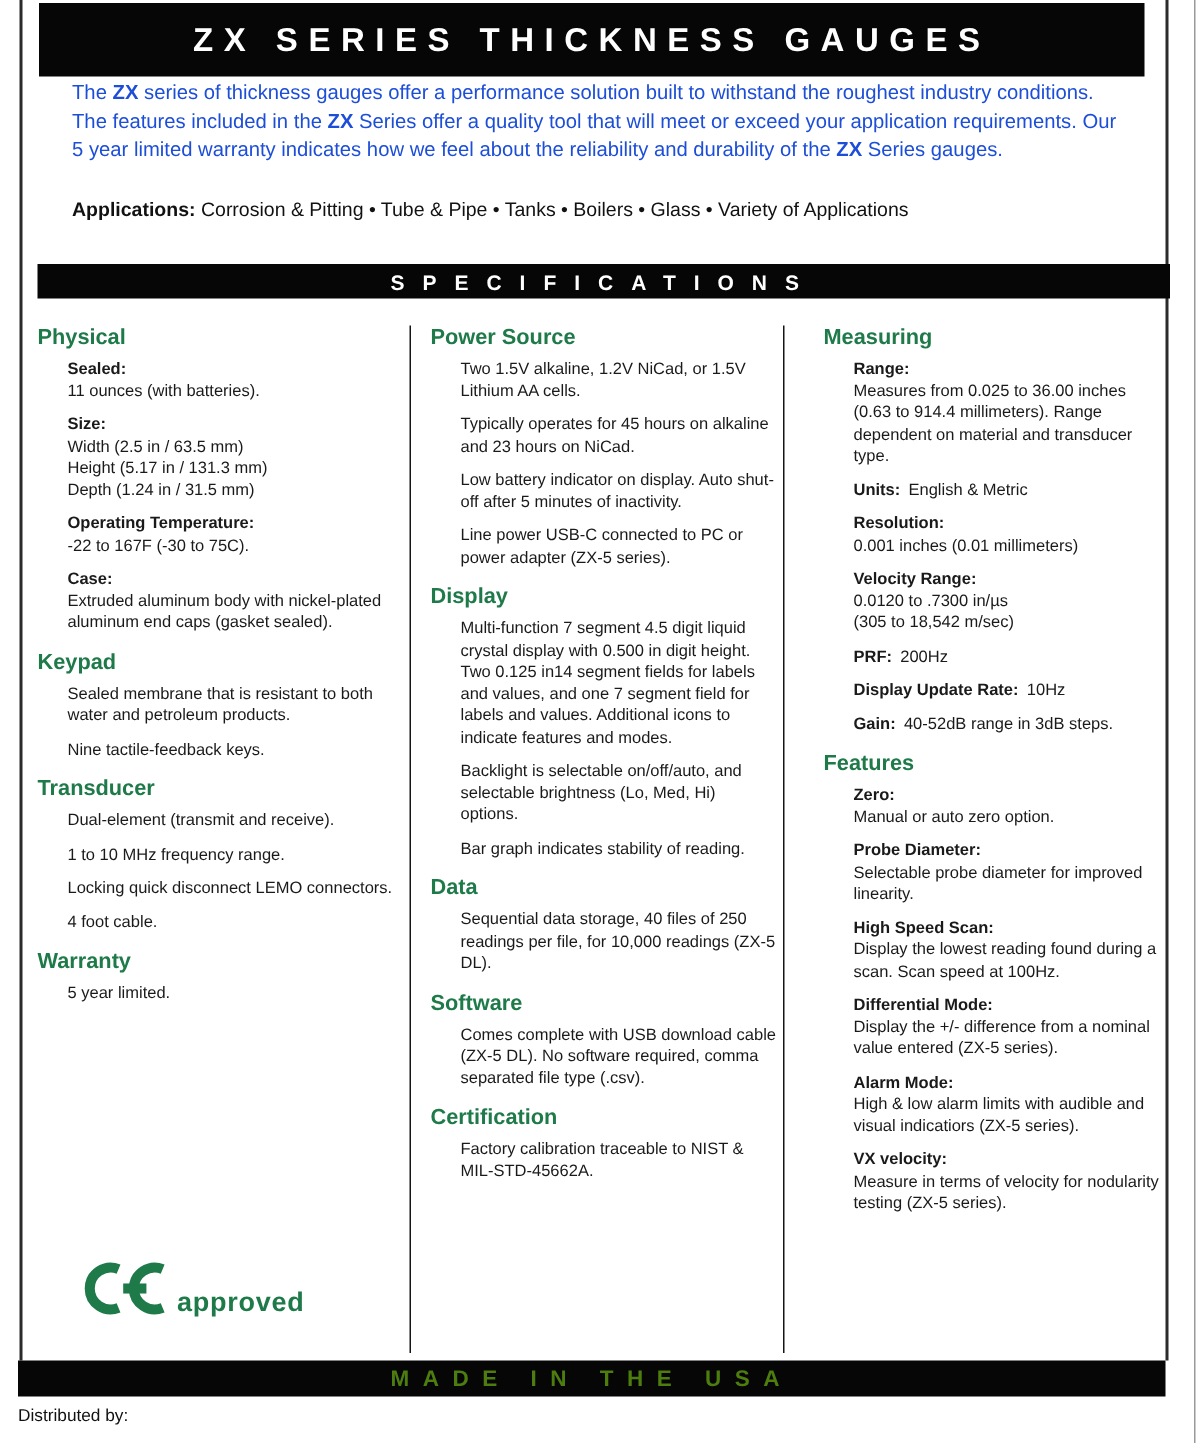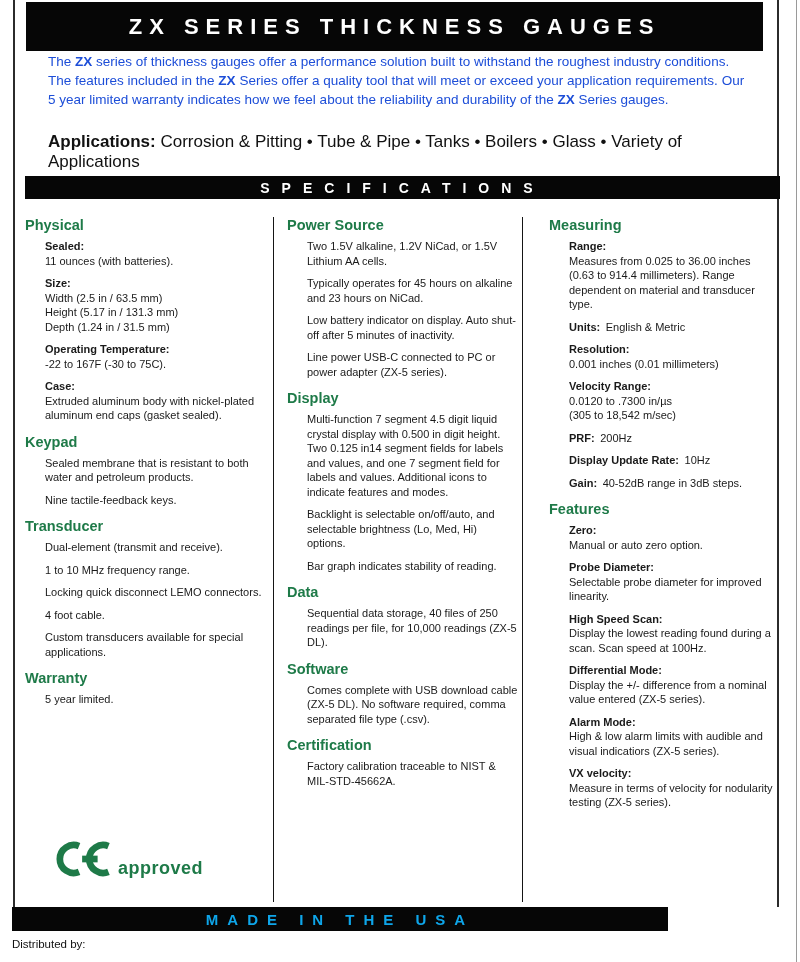--- a/index.html
+++ b/index.html
@@ -21,21 +21,21 @@
   
   .title-bar{
     position:absolute;left:26px;top:2px;width:737px;height:49px;background:var(--bar);
     color:#fff;display:flex;align-items:center;justify-content:center;
     font-size:22px;font-weight:bold;letter-spacing:7px;white-space:nowrap;
   }
 
   
   .intro{position:absolute;left:48px;top:52px;width:700px;font-size:13.5px;line-height:19px;color:#1d4ed8;}
   .intro .b{font-weight:bold;}
-  .applications{position:absolute;left:48px;top:132px;width:700px;font-size:17px;color:#111;}
+  .applications{position:absolute;left:48px;top:132px;width:700px;font-size:13px;color:#111;}
   .applications .lbl{font-weight:bold;}
 
   
   .spec-bar{
     position:absolute;left:25px;top:176px;width:755px;height:23px;background:var(--bar);
     color:#fff;display:flex;align-items:center;justify-content:center;
     font-size:14px;font-weight:bold;letter-spacing:12px;white-space:nowrap;
   }
 
   
@@ -50,22 +50,22 @@
   .item{font-size:11px;line-height:14.5px;margin-bottom:8px;}
   .item .lbl{font-weight:bold;}
 
   
   .ce-block{position:absolute;left:46px;top:838px;display:flex;align-items:flex-end;}
   .ce-mark{width:64px;height:42px;display:block;}
   .ce-approved{color:var(--green);font-weight:bold;font-size:18px;margin-left:8px;padding-bottom:1px;letter-spacing:0.5px;}
 
   
   .made-bar{
-    position:absolute;left:12px;top:907px;width:656px;height:24px;background:var(--bar);
-    color:#0ea5e9;display:flex;align-items:center;justify-content:center;
+    position:absolute;left:12px;top:907px;width:765px;height:24px;background:var(--bar);
+    color:#4d7c0f;display:flex;align-items:center;justify-content:center;
     font-size:15px;font-weight:bold;letter-spacing:9px;white-space:nowrap;
   }
   .distributed{position:absolute;left:12px;top:938px;font-size:11.5px;color:#111;}
 </style>
 </head>
 <body>
 
 <div class="frame-left"></div>
 <div class="frame-right"></div>
 <div class="frame-outer-right"></div>
@@ -130,23 +130,20 @@
             <div>Dual-element (transmit and receive).</div>
           </div>
           <div class="item">
             <div>1 to 10 MHz frequency range.</div>
           </div>
           <div class="item">
             <div>Locking quick disconnect LEMO connectors.</div>
           </div>
           <div class="item">
             <div>4 foot cable.</div>
-          </div>
-          <div class="item">
-            <div>Custom transducers available for special applications.</div>
           </div>
         </div>
       </div>
       <div class="section">
         <div class="sec-h">Warranty</div>
         <div class="items">
           <div class="item">
             <div>5 year limited.</div>
           </div>
         </div>

